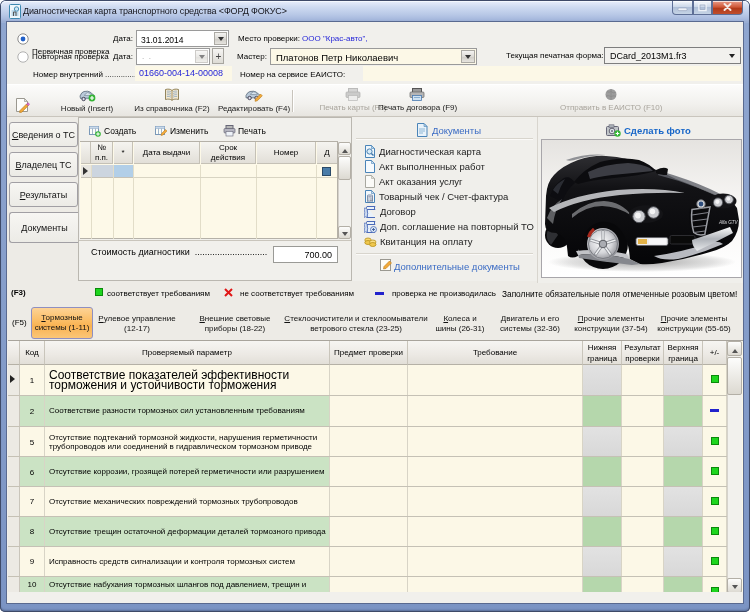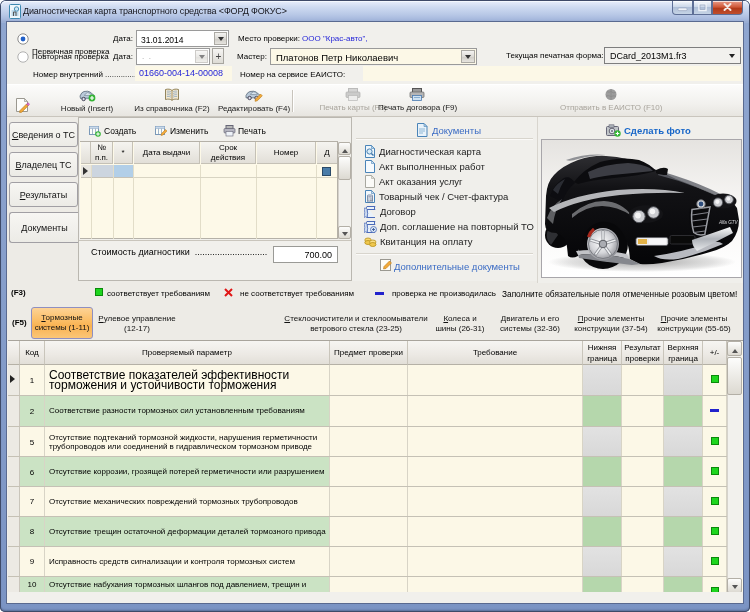--- a/index.html
+++ b/index.html
@@ -419,26 +419,29 @@
       <svg class="abs" style="left:216px;top:3px" width="11" height="11" viewBox="0 0 11 11">
           <path d="M2 2 L9 9 M9 2 L2 9" stroke="#e01616" stroke-width="2"></path>
         </svg>
       <div class="lbl" style="left:233px;top:5px">не соответствует требованиям</div>
       <span class="bdash abs" style="left:368px;top:8px"></span>
       <div class="lbl" style="left:385px;top:5px">проверка не производилась</div>
       <div class="lbl" style="left:495px;top:5px;font-size:8.3px">Заполните обязательные поля отмеченные розовым цветом!</div>
     </div>
 
     <div id="f5row">
-      <div class="lbl" style="left:5px;top:11px;font-weight:bold">(F5)</div>
+      <div class="lbl" style="left:5px;top:11px;font-weight:normal">(F5)</div>
       <div id="f5sel">
           <span><u>Т</u>ормозные<br>системы (1-11)</span>
         </div>
       <div class="f5tab" style="left:90px;width:80px">
           <span><u>Р</u>улевое управление<br>(12-17)</span>
+        </div>
+      <div class="f5tab" style="left:183px;width:90px">
+          <span><u>В</u>нешние световые<br>приборы (18-22)</span>
         </div>
       <div class="f5tab" style="left:265px;width:168px">
           <span><u>С</u>теклоочистители и стеклоомыватели<br>ветрового стекла (23-25)</span>
         </div>
       <div class="f5tab" style="left:421px;width:64px">
           <span><u>К</u>олеса и<br>шины (26-31)</span>
         </div>
       <div class="f5tab" style="left:484px;width:78px">
           <span><u>Д</u>вигатель и его<br>системы (32-36)</span>
         </div>

